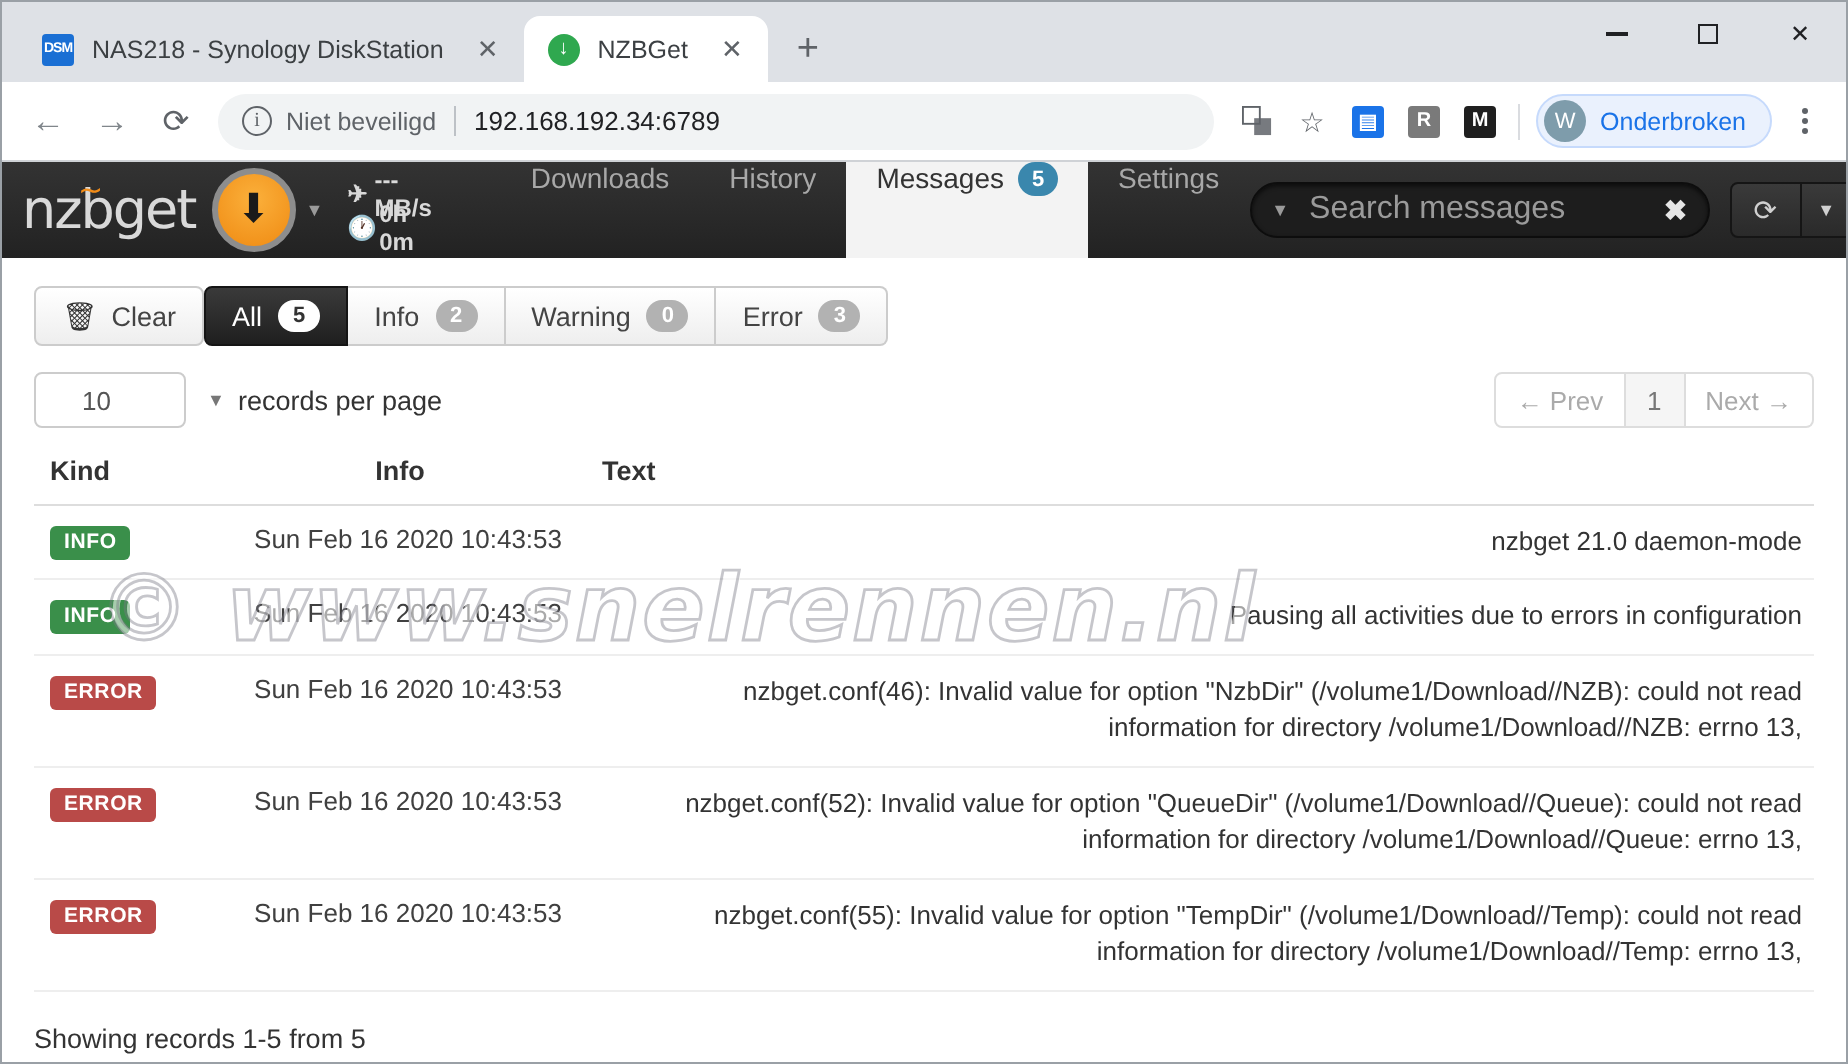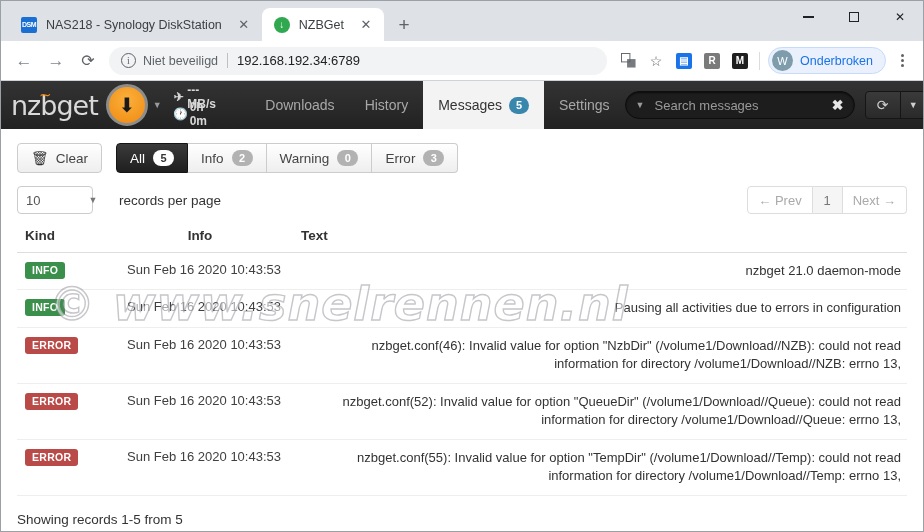--- a/index.html
+++ b/index.html
@@ -191,21 +191,21 @@
   }
   .caret-small { color: #9a9a9a; font-size: 9px; margin-left: 5px; align-self: center; }
   .stats {
     display: flex; flex-direction: column; justify-content: center;
     margin-left: 12px; color: #d9d9d9; font-size: 12px; font-weight: bold;
   }
   .statline { display: flex; align-items: center; height: 17px; }
   .statline .ic { width: 18px; color: #d9d9d9; font-size: 12px; }
   .navlinks { display: flex; align-items: stretch; margin-left: 30px; }
   .navlink {
-    display: flex; align-items: center;
+    display: flex; align-items: flex-start;
     padding: 0 15px;
     color: #a8a8a8; font-size: 14px;
     white-space: nowrap;
   }
   .navlink.active {
     background: #f3f3f3;
     color: #333333;
   }
   .badge-count {
     display: inline-flex; align-items: center; justify-content: center;
@@ -221,21 +221,21 @@
     height: 28px; width: 230px;
     border-radius: 14px;
     background: #1d1d1d;
     border: 1px solid #0d0d0d;
     box-shadow: inset 0 1px 2px rgba(0,0,0,.6);
     padding: 0 10px;
   }
   .searchbox .dd { color: #9a9a9a; font-size: 9px; margin-right: 8px; }
   .searchbox input {
     flex: 1 1 auto; background: transparent; border: 0; outline: none;
-    color: #7dd3fc; font-size: 13px; font-family: "Liberation Sans", sans-serif;
+    color: #7dd3fc; font-size: 16px; font-family: "Liberation Sans", sans-serif;
     min-width: 0;
   }
   .searchbox input::placeholder { color: #9a9a9a; }
   .searchbox .clr { color: #e6e6e6; font-size: 14px; font-weight: bold; margin-left: 6px; }
   .refreshgrp { display: flex; margin-left: 10px; }
   .refreshbtn, .refreshdd {
     height: 28px;
     background: linear-gradient(#3a3a3a, #2a2a2a);
     border: 1px solid #151515;
     display: flex; align-items: center; justify-content: center;
@@ -251,21 +251,21 @@
     height: 30px;
     display: flex; align-items: center;
     padding: 0 13px;
     background: linear-gradient(#ffffff, #eeeeee);
     border: 1px solid #cccccc;
     color: #444444; font-size: 13.5px;
     border-radius: 4px;
   }
   .btn.clear { border-radius: 4px; }
   .btn .trash { margin-right: 7px; font-size: 14px; color: #333; }
-  .btngroup { display: flex; margin-left: 14px; }
+  .btngroup { display: flex; }
   .btngroup .btn { border-radius: 0; border-left-width: 0; }
   .btngroup .btn:first-child { border-radius: 4px 0 0 4px; border-left-width: 1px; }
   .btngroup .btn:last-child { border-radius: 0 4px 4px 0; }
   .btngroup .btn.on {
     background: linear-gradient(#3a3a3a, #1f1f1f);
     border-color: #151515;
     color: #ffffff;
   }
   .pill {
     display: inline-flex; align-items: center; justify-content: center;
@@ -280,21 +280,21 @@
   
   .perpagerow {
     display: flex; align-items: center;
     margin-top: 13px;
   }
   .select {
     width: 76px; height: 28px;
     border: 1px solid #cccccc; border-radius: 4px;
     background: #fff;
     display: flex; align-items: center; justify-content: space-between;
-    padding: 0 8px;
+    padding: 0 23px;
     font-size: 13px; color: #555; gap: 48px;
   }
   .select .car { font-size: 9px; color: #777; }
   .perpagelabel { margin-left: 26px; font-size: 13.5px; color: #333; }
   .pager { margin-left: auto; display: flex; }
   .pgbtn {
     height: 28px; min-width: 42px;
     display: flex; align-items: center; justify-content: center;
     padding: 0 10px;
     border: 1px solid #dddddd; border-left-width: 0;

